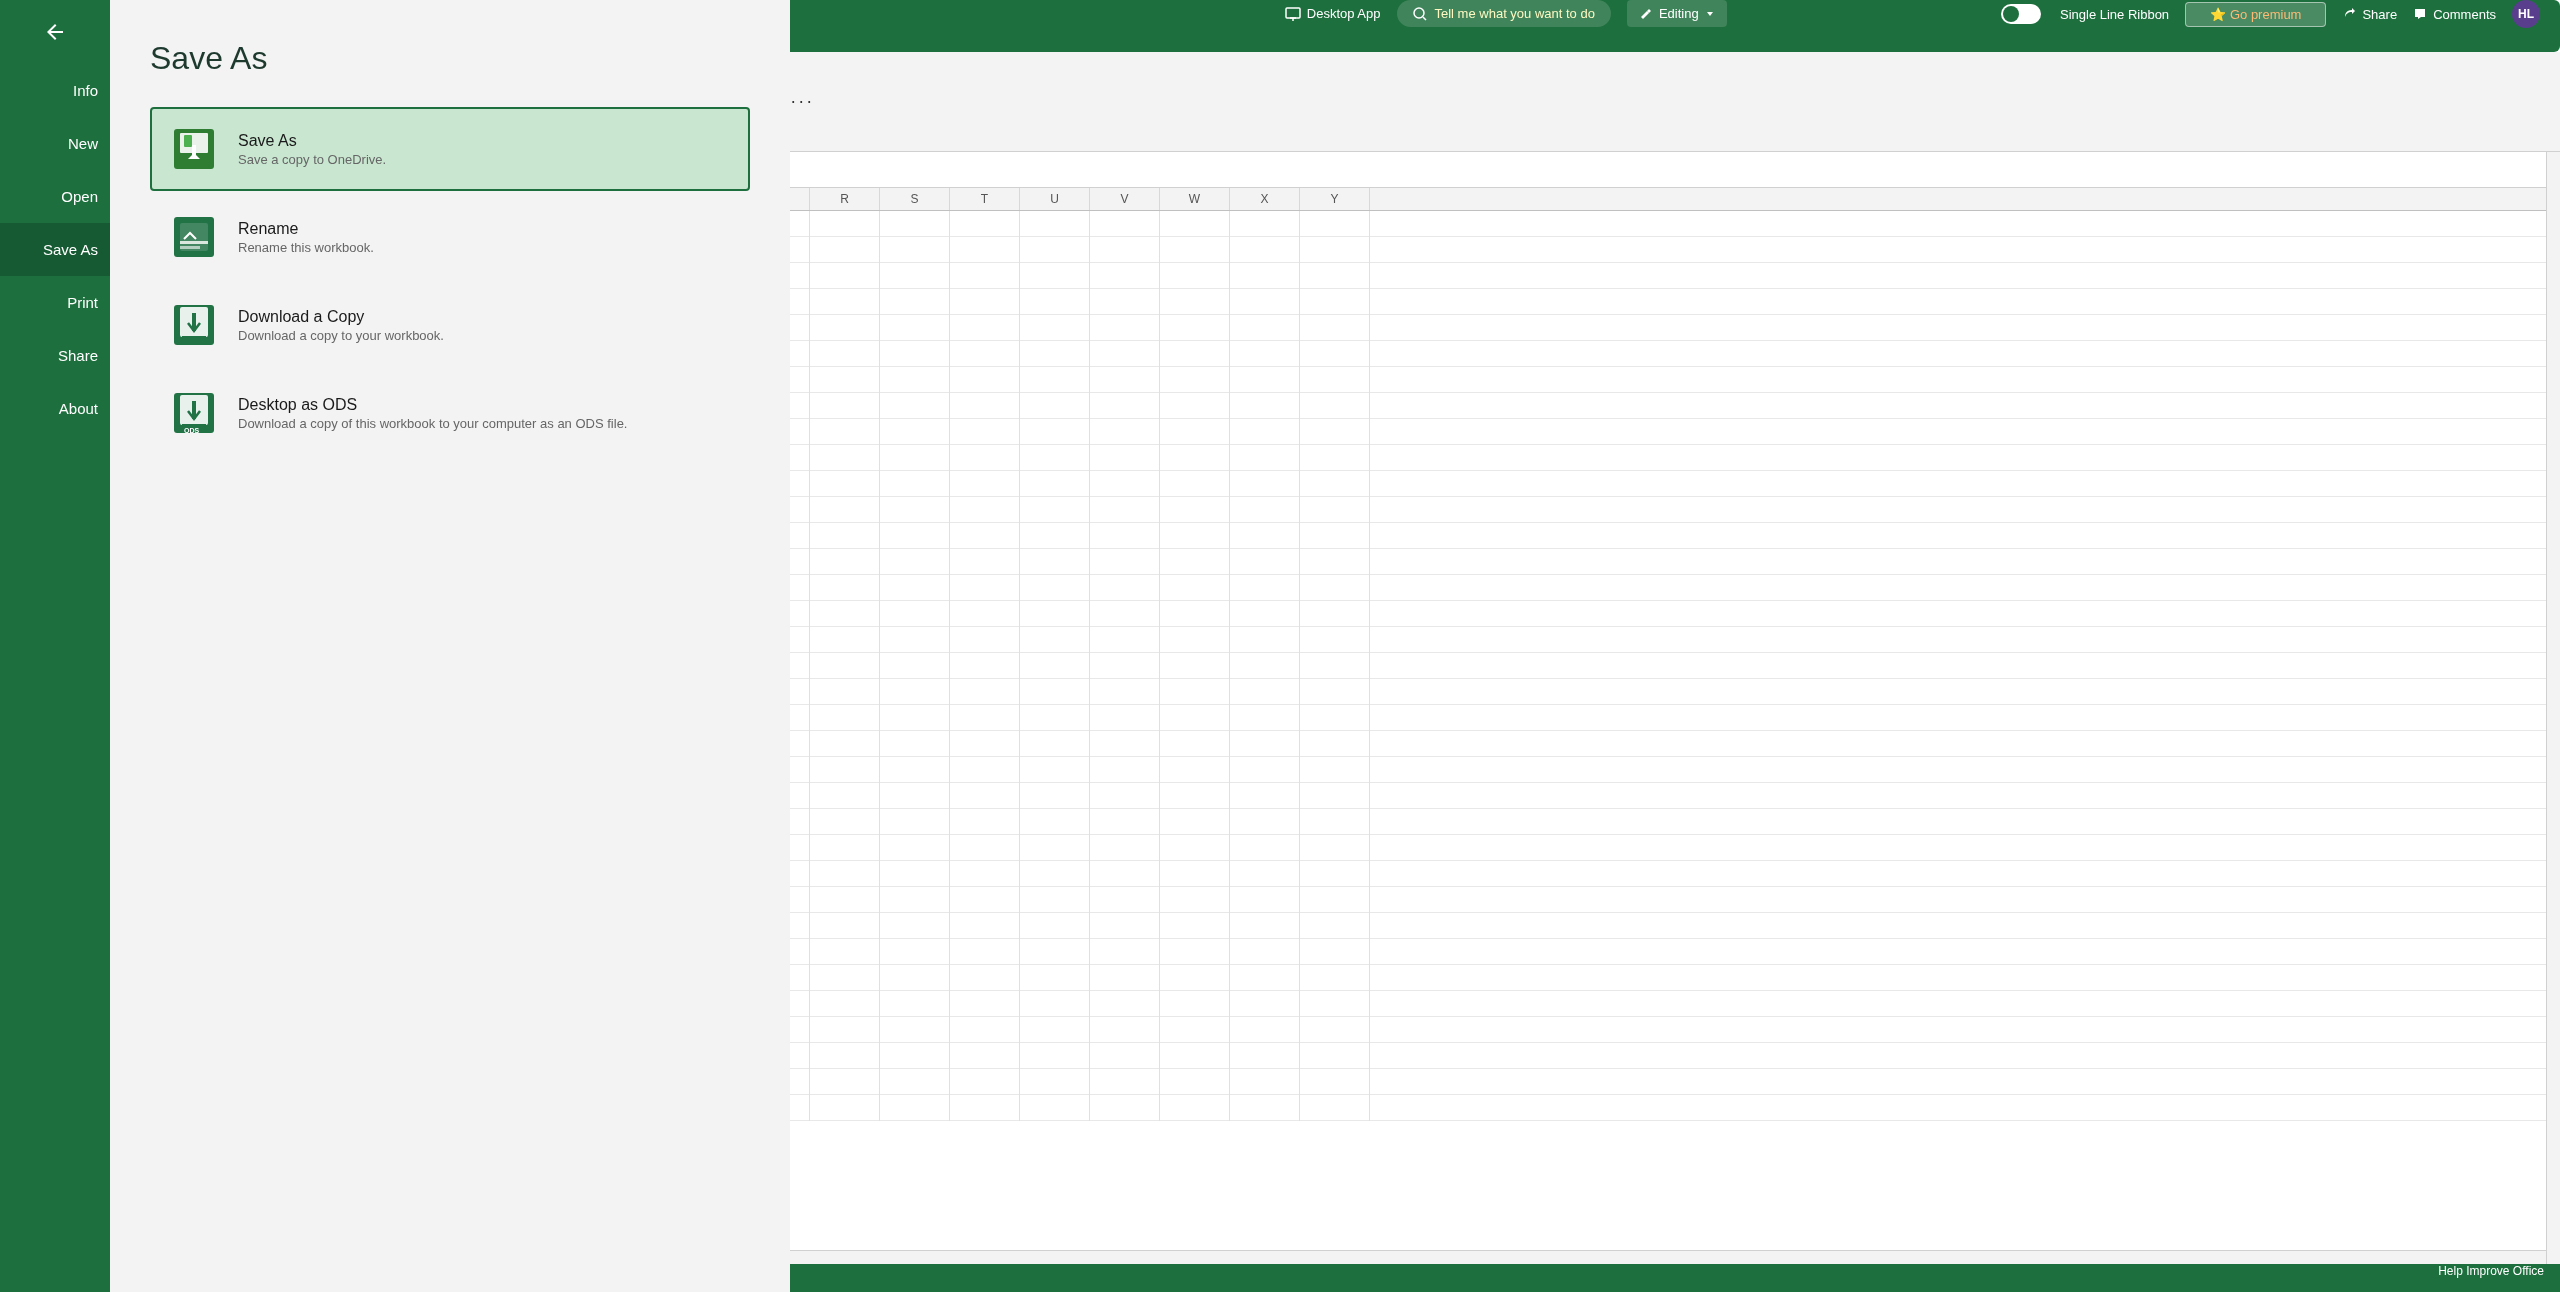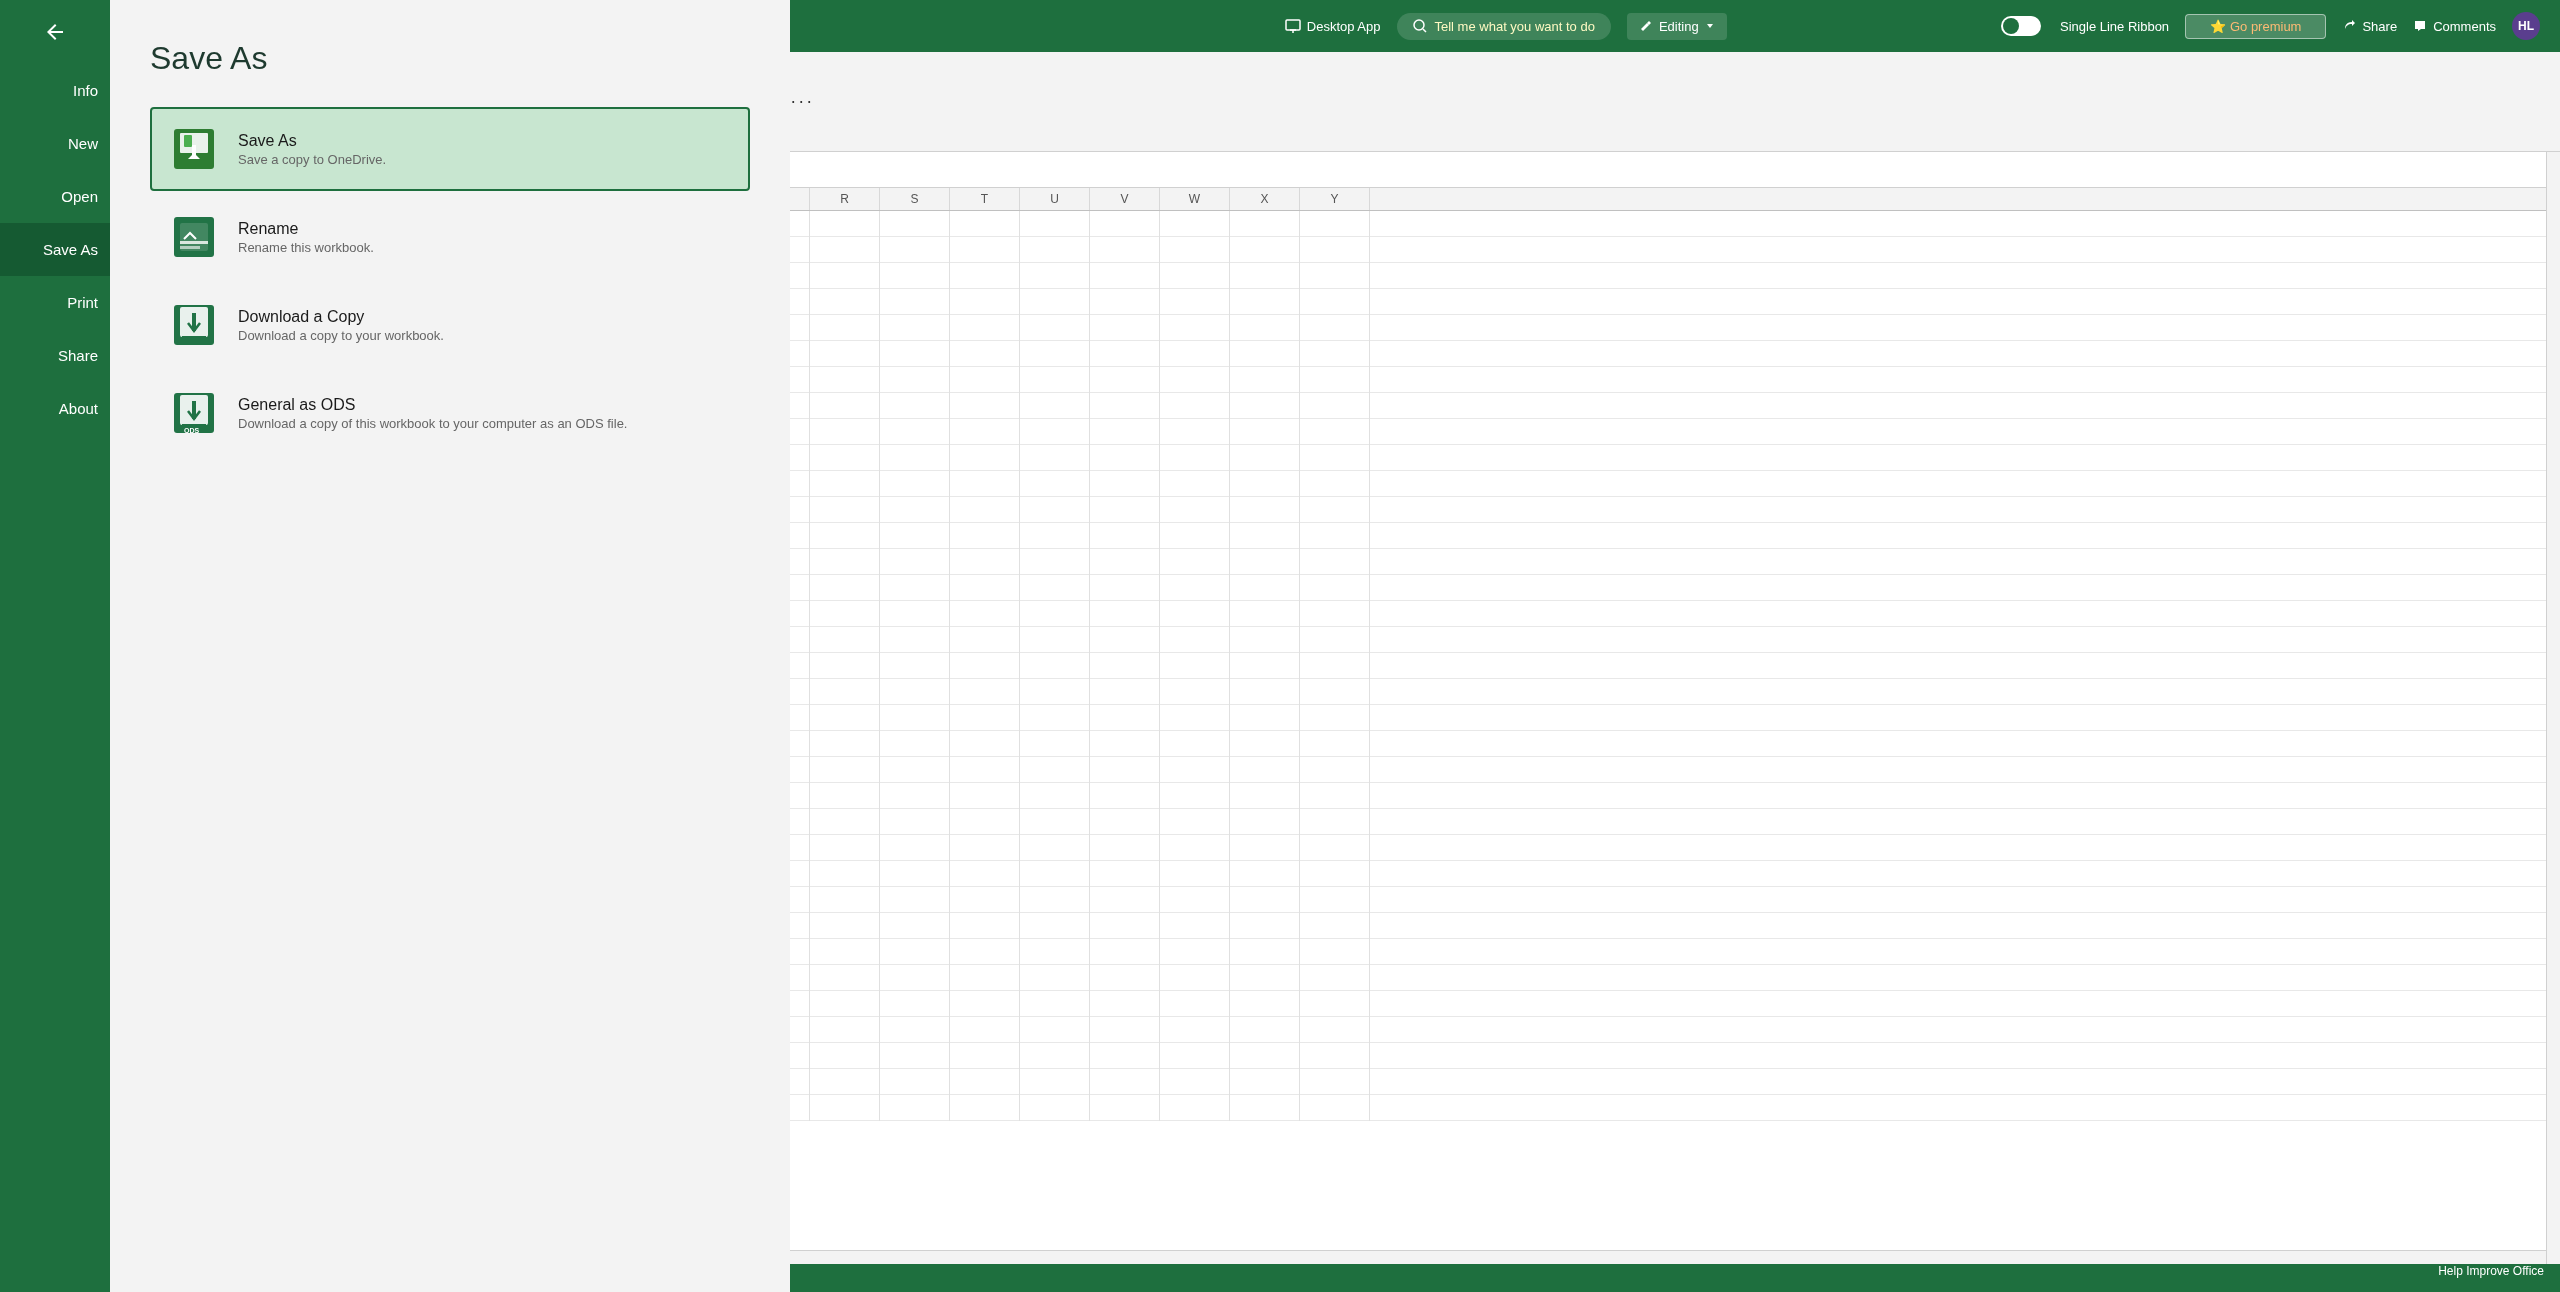--- a/index.html
+++ b/index.html
@@ -81,25 +81,26 @@
     .where-save-title { font-size: 16px; font-weight: 500; color: #1a1a1a; margin-bottom: 6px; }
     .where-save-sub { font-size: 13px; color: #666; }
     .name-box {
       width: 90px; border: 1px solid #c0c0c0; padding: 2px 6px; font-size: 13px; height: 26px;
     }
 
     .app-title-bar {
       height: 52px;
       background: #1e6f3e;
       display: flex;
-      align-items: center;
+      align-items: flex-start;
       padding: 0 20px;
       color: white;
       flex-shrink: 0;
       z-index: 20;
+      border-radius: 6px;
     }
 
     .app-body {
       flex: 1;
       display: flex;
       overflow: hidden;
     }
 
     
     .backstage-panel {
@@ -1254,21 +1255,21 @@
             <svg width="48" height="48" viewBox="0 0 48 48">
               <rect x="4" y="4" width="40" height="40" rx="3" fill="#217346"></rect>
               <rect x="10" y="6" width="28" height="30" rx="2" fill="white" opacity="0.9"></rect>
               <path d="M18 22 L24 30 L30 22" stroke="#217346" stroke-width="2.5" fill="none"></path>
               <rect x="22" y="12" width="4" height="18" fill="#217346"></rect>
               <line x1="12" y1="36" x2="36" y2="36" stroke="#217346" stroke-width="2"></line>
               <text x="14" y="44" fill="white" font-size="7" font-weight="bold" font-family="Arial">ODS</text>
             </svg>
           </div>
           <div>
-            <div class="option-text-title">General as ODS</div>
+            <div class="option-text-title">Desktop as ODS</div>
             <div class="option-text-sub">Download a copy of this workbook to your computer as an ODS file.</div>
           </div>
         </div>
 
       </div>
     </div>
 
   </div>
 </div>
 

